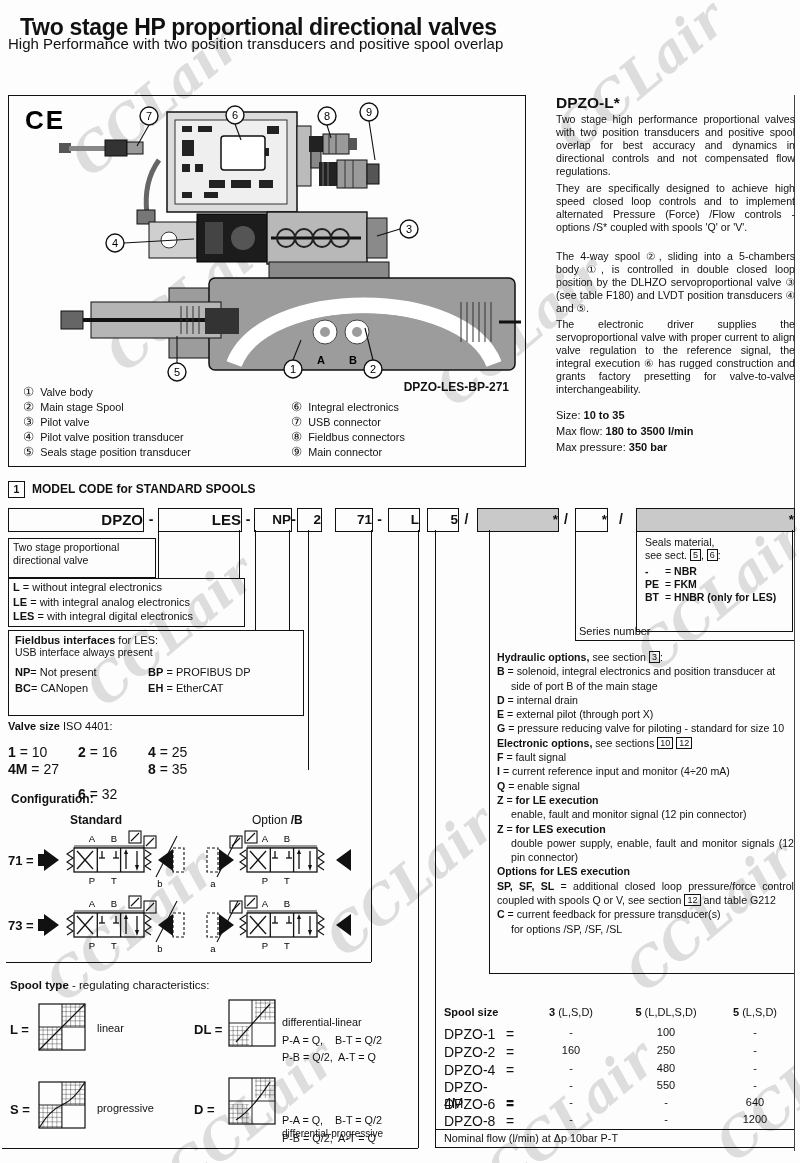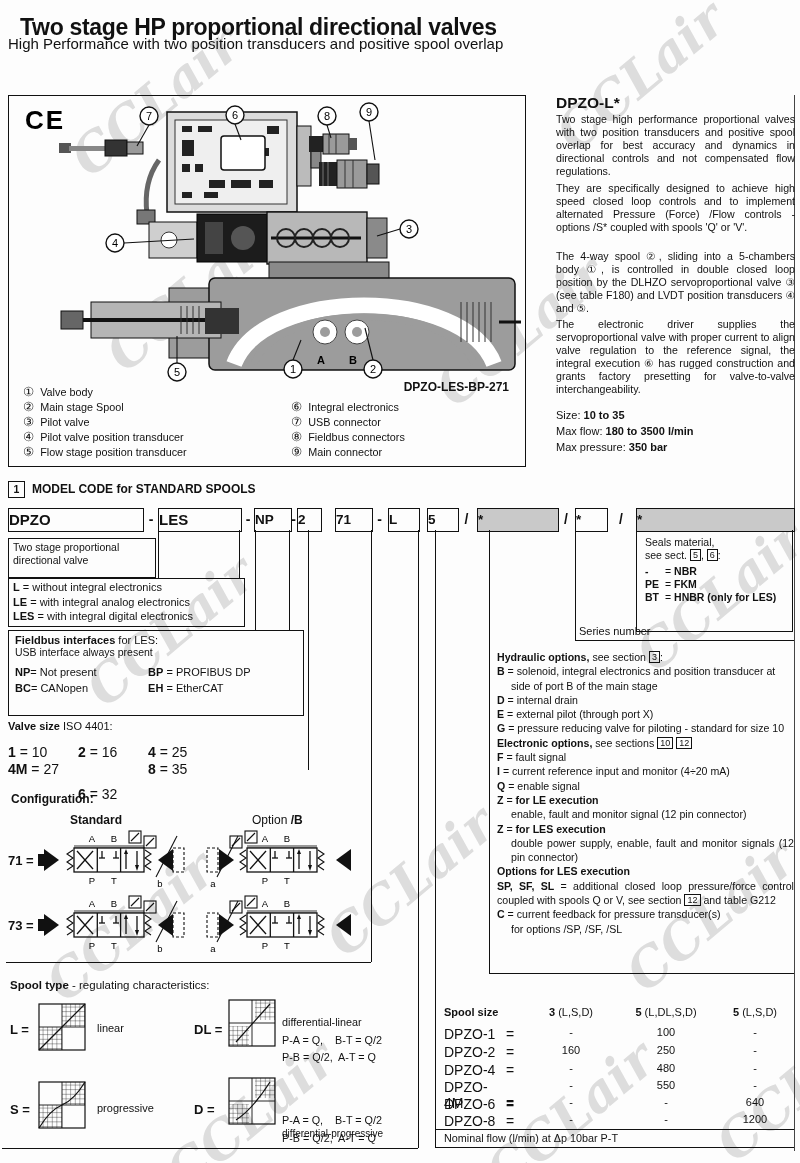--- a/index.html
+++ b/index.html
@@ -16,21 +16,21 @@
   .figbox{left:8px;top:95px;width:516px;height:370px;border:1.5px solid #111;}
   .fig-code{right:16px;top:284px;font-size:12px;font-weight:bold;}
   .lg{font-size:10.8px;white-space:nowrap;}
   .lg .n{font-size:12.5px;margin-right:6px;}
   .desc{left:556px;width:239px;font-size:10.6px;line-height:13px;text-align:justify;}
   .desc-h{left:556px;top:94px;font-size:15.5px;font-weight:bold;}
   .spec{left:556px;font-size:11px;}
   .sec-num{left:8px;top:481px;width:15px;height:15px;border:1.3px solid #111;
            font-size:10.5px;font-weight:bold;text-align:center;line-height:15px;}
   .sec-title{left:32px;top:482px;font-size:12px;font-weight:bold;}
-  .mcbox{top:508px;height:22px;border:1.5px solid #111;text-align:left;
+  .mcbox{top:508px;height:22px;border:1.5px solid #111;text-align:right;
          line-height:22px;font-weight:bold;font-size:13.5px;background:transparent;}
   .mcbox.big{font-size:15px;}
   .mcbox.gray{background:#c9c9c9;}
   .mcsep{top:508px;height:22px;line-height:22px;text-align:center;font-weight:bold;font-size:14px;}
   .vline{width:0;border-left:1.3px solid #111;}
   .hline{height:0;border-top:1.3px solid #111;}
   .absbox{border:1.3px solid #111;}
   .small{font-size:10.5px;line-height:13px;}
   .ref{display:inline-block;border:1px solid #111;padding:0 2px;font-size:9px;line-height:10px;
        vertical-align:1px;}
@@ -254,21 +254,21 @@
         <text x="364" y="277" font-size="11" text-anchor="middle">2</text>
       </g>
     </svg>
 
     <div class="abs fig-code">DPZO-LES-BP-271</div>
 
     <div class="abs lg" style="left:14px;top:288px"><span class="n">①</span><span>Valve body</span></div>
     <div class="abs lg" style="left:14px;top:303px"><span class="n">②</span><span>Main stage Spool</span></div>
     <div class="abs lg" style="left:14px;top:318px"><span class="n">③</span><span>Pilot valve</span></div>
     <div class="abs lg" style="left:14px;top:333px"><span class="n">④</span><span>Pilot valve position transducer</span></div>
-    <div class="abs lg" style="left:14px;top:348px"><span class="n">⑤</span><span>Flow stage position transducer</span></div>
+    <div class="abs lg" style="left:14px;top:348px"><span class="n">⑤</span><span>Seals stage position transducer</span></div>
     <div class="abs lg" style="left:282px;top:303px"><span class="n">⑥</span><span>Integral electronics</span></div>
     <div class="abs lg" style="left:282px;top:318px"><span class="n">⑦</span><span>USB connector</span></div>
     <div class="abs lg" style="left:282px;top:333px"><span class="n">⑧</span><span>Fieldbus connectors</span></div>
     <div class="abs lg" style="left:282px;top:348px"><span class="n">⑨</span><span>Main connector</span></div>
   </div>
 
   <div class="abs desc-h">DPZO-L*</div>
   <p class="abs desc" style="top:182px;margin:0">They are specifically designed to achieve high speed closed loop controls and to implement alternated Pressure (Force) /Flow controls - options /S* coupled with spools 'Q' or 'V'.</p>
   <p class="abs desc" style="top:113px;margin:0">Two stage high performance proportional valves with two position transducers and positive spool overlap for best accuracy and dynamics in directional controls and not compensated flow regulations.</p>
   <p class="abs desc" style="top:250px;margin:0">The 4-way spool ②, sliding into a 5-chambers body ①, is controlled in double closed loop position by the DLHZO servoproportional valve ③ (see table F180) and LVDT position transducers ④ and ⑤.</p>

